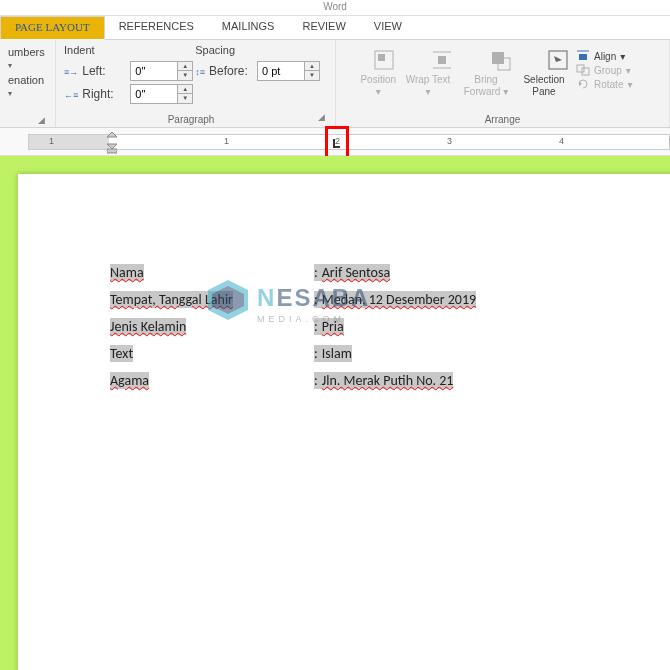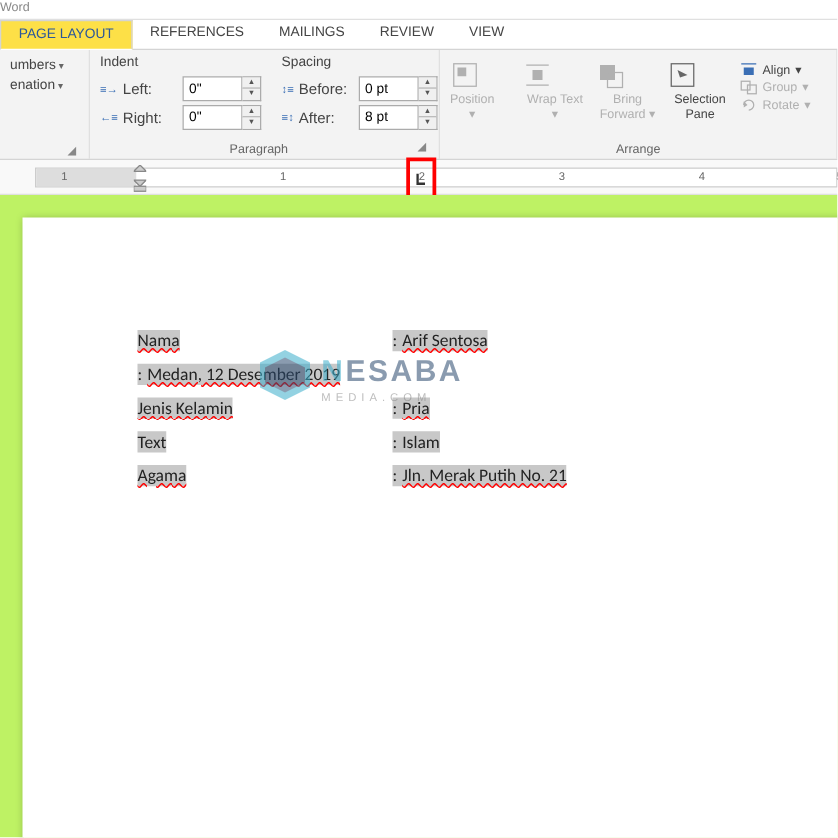--- a/index.html
+++ b/index.html
@@ -1,47 +1,47 @@
 <!DOCTYPE html>
 <html><head>
 <meta charset="utf-8">
 <style>
 * { box-sizing: border-box; margin: 0; padding: 0; }
 body { font-family: "Segoe UI", Tahoma, sans-serif; font-size: 11px; background: #fff; width: 670px; height: 670px; overflow: hidden; position: relative; }
 
-.titlebar { height: 16px; background: #fff; border-bottom: 1px solid #e0e0e0; font-size: 10px; color: #888; line-height: 14px; }
+.titlebar { height: 16px; background: #fff; border-bottom: 1px solid #e0e0e0; text-align: center; font-size: 10px; color: #888; line-height: 14px; }
 
 .tabs { display: flex; height: 24px; background: #fff; border-bottom: 1px solid #d4d4d4; }
 .tab { padding: 4px 14px; font-size: 11px; color: #444; cursor: pointer; }
-.tab.active { color: #2b579a; border: 1px solid #d4d4d4; border-bottom: 1px solid #fff; background: #fde047; margin-bottom: -1px; }
+.tab.active { color: #2b579a; border: 1px solid #d4d4d4; border-bottom: 1px solid #fff; background: #eab308; margin-bottom: -1px; font-family: Liberation Serif, serif; }
 
 .ribbon { height: 88px; background: #f3f3f3; border-bottom: 1px solid #d4d4d4; display: flex; }
 
 .group { border-right: 1px solid #e0e0e0; padding: 4px 8px 2px 8px; display: flex; flex-direction: column; justify-content: space-between; }
 .group-label { text-align: center; font-size: 10px; color: #666; margin-top: 2px; }
 
-.partial-group { width: 72px; }
+.partial-group { width: 56px; }
 .partial-btn { font-size: 11px; color: #444; padding: 2px 0; cursor: pointer; }
 .dd::after { content: " ▾"; font-size: 8px; color: #666; }
 
-.indent-spacing { display: flex; gap: 16px; }
+.indent-spacing { display: flex; gap: 2px; }
 .col { display: flex; flex-direction: column; gap: 3px; }
 .col-label { font-size: 11px; color: #444; margin-bottom: 2px; }
 .field-row { display: flex; align-items: center; gap: 4px; }
 .field-row .lbl { font-size: 12px; color: #444; min-width: 44px; }
 .spinner { display: flex; align-items: center; }
 .spinner input { width: 48px; height: 20px; border: 1px solid #ababab; font-size: 11px; padding: 0 4px; background: #fff; }
 .spin-btns { display: flex; flex-direction: column; border: 1px solid #ababab; border-left: none; }
 .spin-btns span { width: 14px; height: 9px; font-size: 6px; line-height: 8px; text-align: center; background: #f0f0f0; cursor: pointer; color: #555; }
 .spin-btns span:first-child { border-bottom: 1px solid #ababab; }
 .dialog-launcher { text-align: right; font-size: 9px; color: #888; cursor: pointer; padding-right: 2px; }
 
 .arrange-group { flex: 1; display: flex; flex-direction: column; }
 .arrange-btns { display: flex; gap: 6px; align-items: flex-start; padding-top: 4px; }
-.big-btn { display: flex; flex-direction: column; align-items: flex-start; width: 52px; color: #b0b0b0; cursor: pointer; }
+.big-btn { display: flex; flex-direction: column; align-items: flex-end; width: 52px; color: #b0b0b0; cursor: pointer; }
 .big-btn .icon { width: 24px; height: 24px; margin-bottom: 2px; }
 .big-btn .txt { font-size: 10px; text-align: center; line-height: 12px; }
 .stack-col { display: flex; flex-direction: column; gap: 2px; font-size: 10px; color: #444; padding-top: 2px; }
 .stack-item { display: flex; align-items: center; gap: 4px; cursor: pointer; }
 .stack-item .si { width: 14px; height: 12px; }
 
 .ruler-area { height: 28px; background: #f9f9f9; border-bottom: 1px solid #e0e0e0; position: relative; }
 .ruler { position: absolute; left: 28px; right: 0; top: 6px; height: 16px; background: #fff; border: 1px solid #ccc; }
 .ruler-dark { position: absolute; left: 0; width: 80px; top: 0; bottom: 0; background: #ddd; }
 .ruler-num { position: absolute; top: 1px; font-size: 9px; color: #666; }
@@ -121,31 +121,20 @@
           </div>
         </div>
       </div>
       <div class="col">
         <div class="col-label">Spacing</div>
         <div class="field-row">
           <span class="icon-sp-before"></span>
           <span class="lbl">Before:</span>
           <div class="spinner">
             <input value="0 pt" style="">
-            <div class="spin-btns">
-                <span>▲</span>
-                <span>▼</span>
-              </div>
-          </div>
-        </div>
-        <div class="field-row">
-          <span class="icon-sp-after"></span>
-          <span class="lbl">After:</span>
-          <div class="spinner">
-            <input value="8 pt" style="">
             <div class="spin-btns">
                 <span>▲</span>
                 <span>▼</span>
               </div>
           </div>
         </div>
       </div>
     </div>
     <div style="display:flex;justify-content:space-between;align-items:flex-start;">
       <span></span>
@@ -226,20 +215,21 @@
 </div>
 
 <div class="doc-area">
   <div class="page">
     <div id="doc-rows">
         <div class="doc-line">
           <span class="doc-label"><span class="hl wavy">Nama</span></span>
           <span class="doc-val"><span class="hl"><span class="sep">:</span><span class="wavy">Arif Sentosa</span></span></span>
         </div>
         <div class="doc-line">
+          <span class="doc-label"><span class="hl wavy">Tempat, Tanggal Lahir</span></span>
           <span class="doc-val"><span class="hl"><span class="sep">:</span><span class="wavy">Medan, 12 Desember 2019</span></span></span>
         </div>
         <div class="doc-line">
           <span class="doc-label"><span class="hl wavy">Jenis Kelamin</span></span>
           <span class="doc-val"><span class="hl"><span class="sep">:</span><span class="wavy">Pria</span></span></span>
         </div>
         <div class="doc-line">
           <span class="doc-label"><span class="hl">Text</span></span>
           <span class="doc-val"><span class="hl"><span class="sep">:</span><span>Islam</span></span></span>
         </div>

